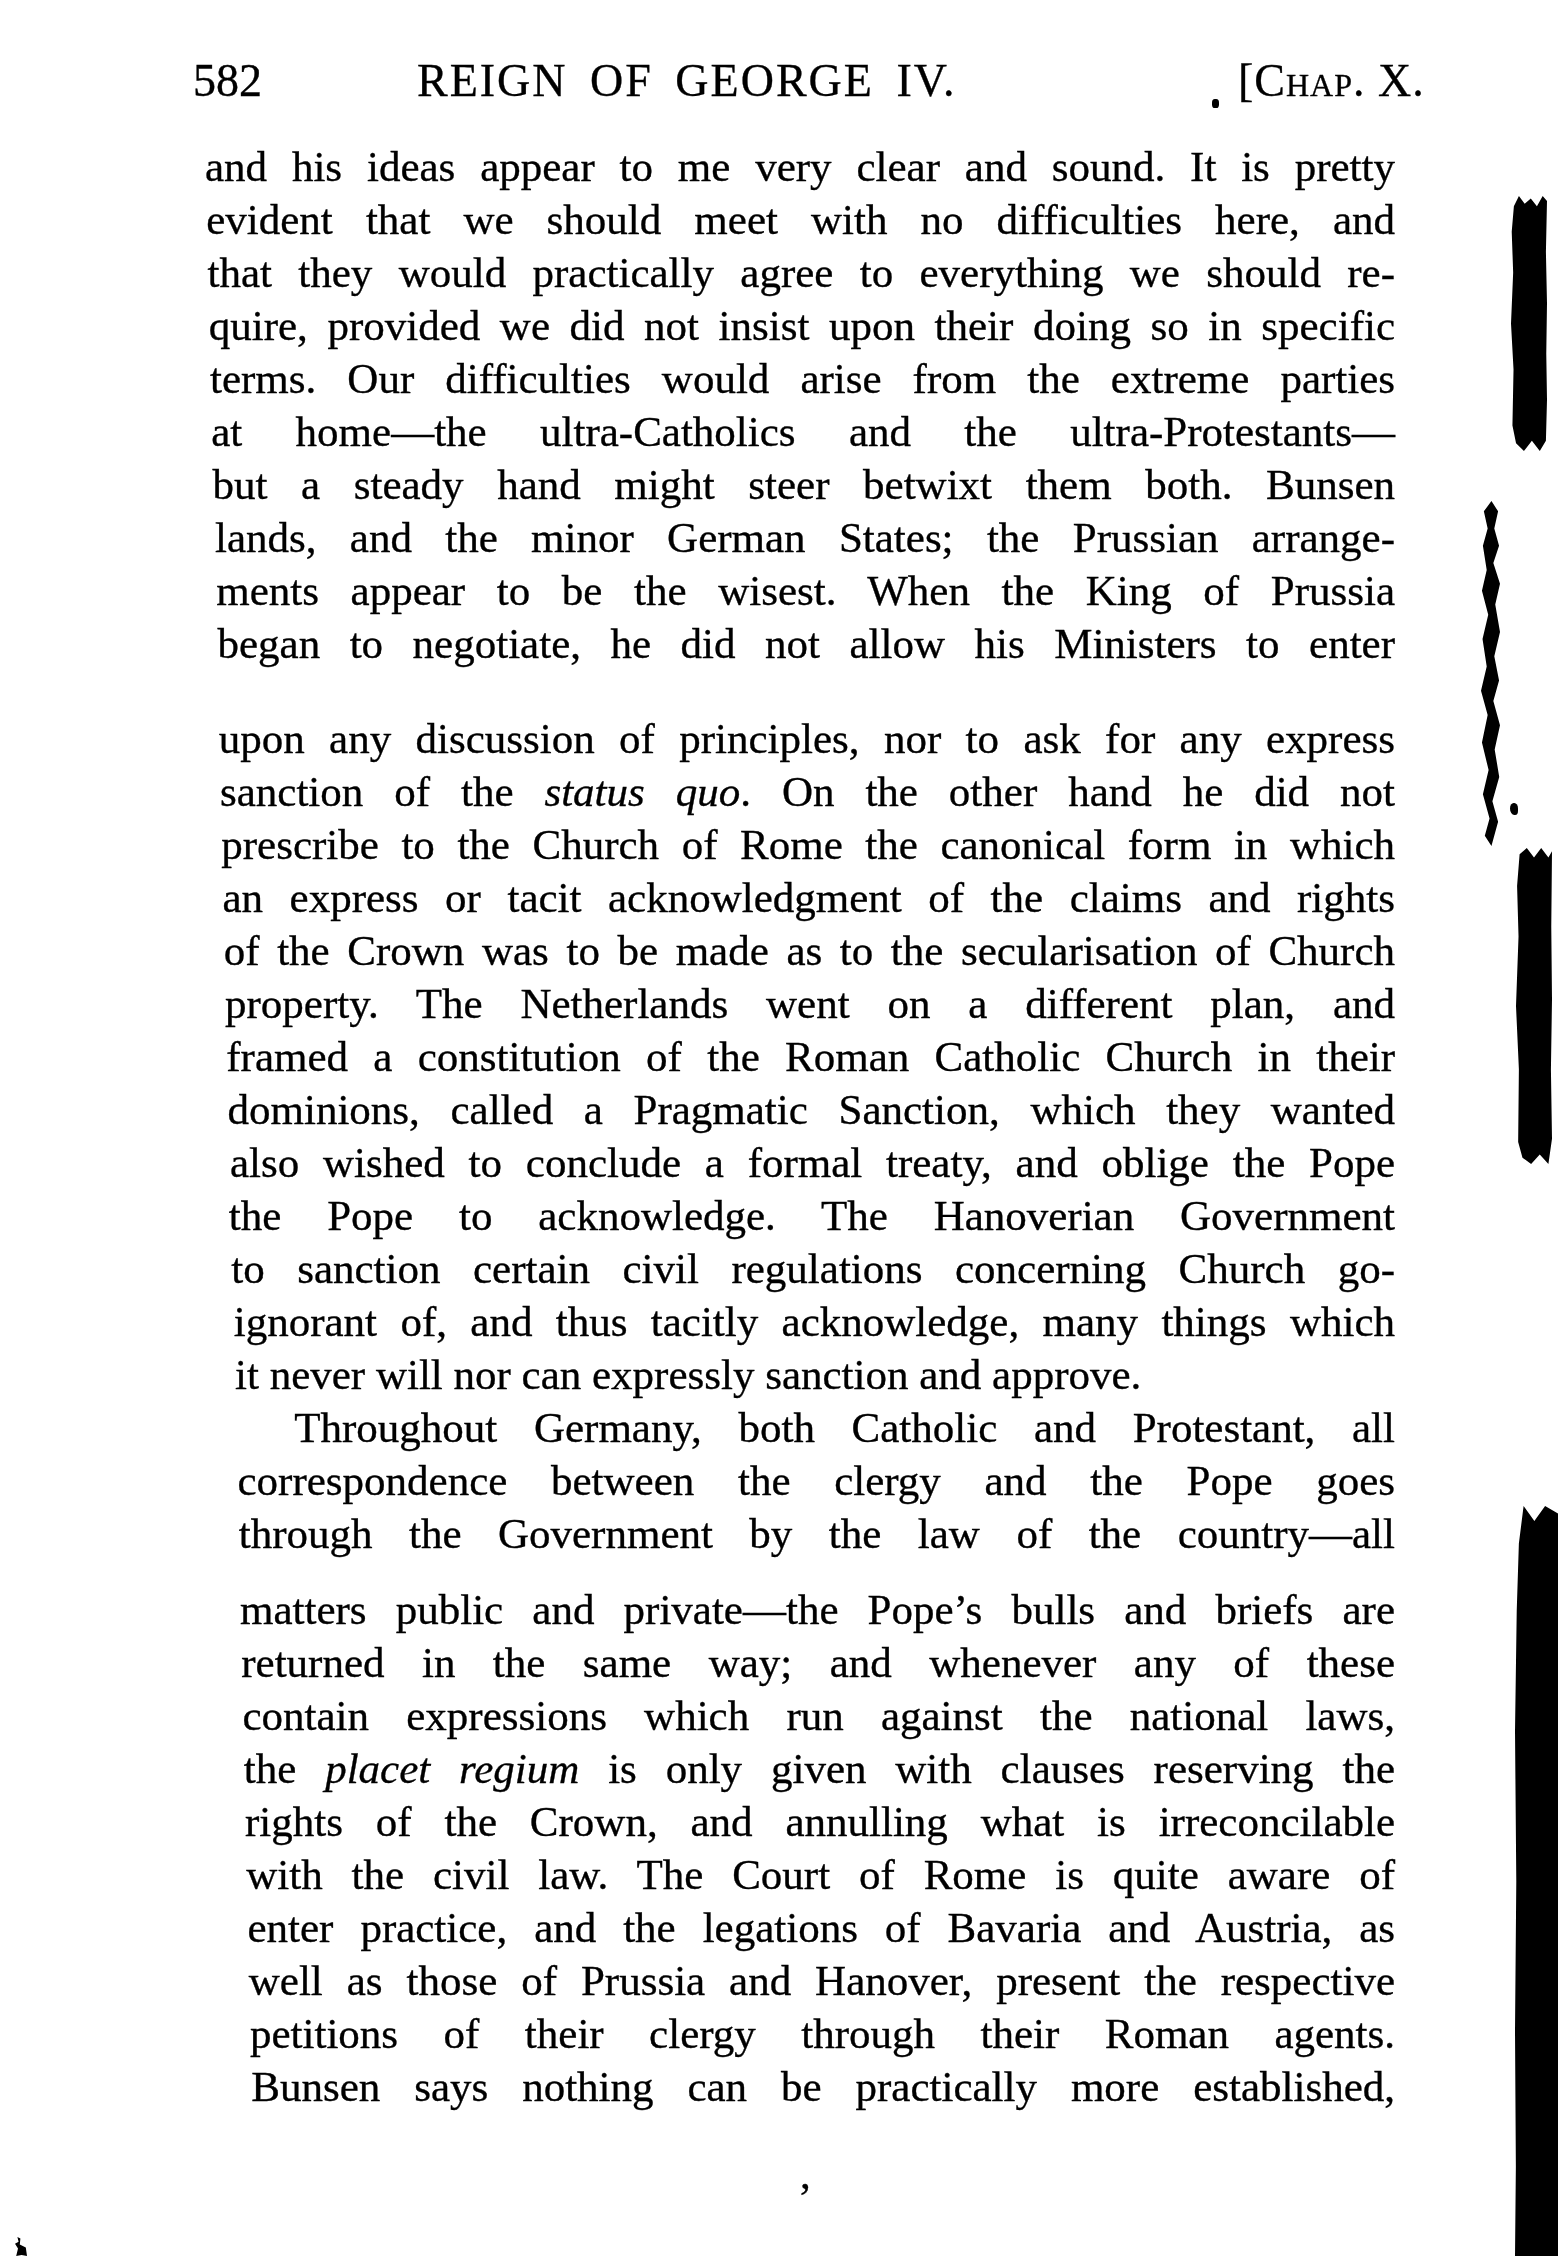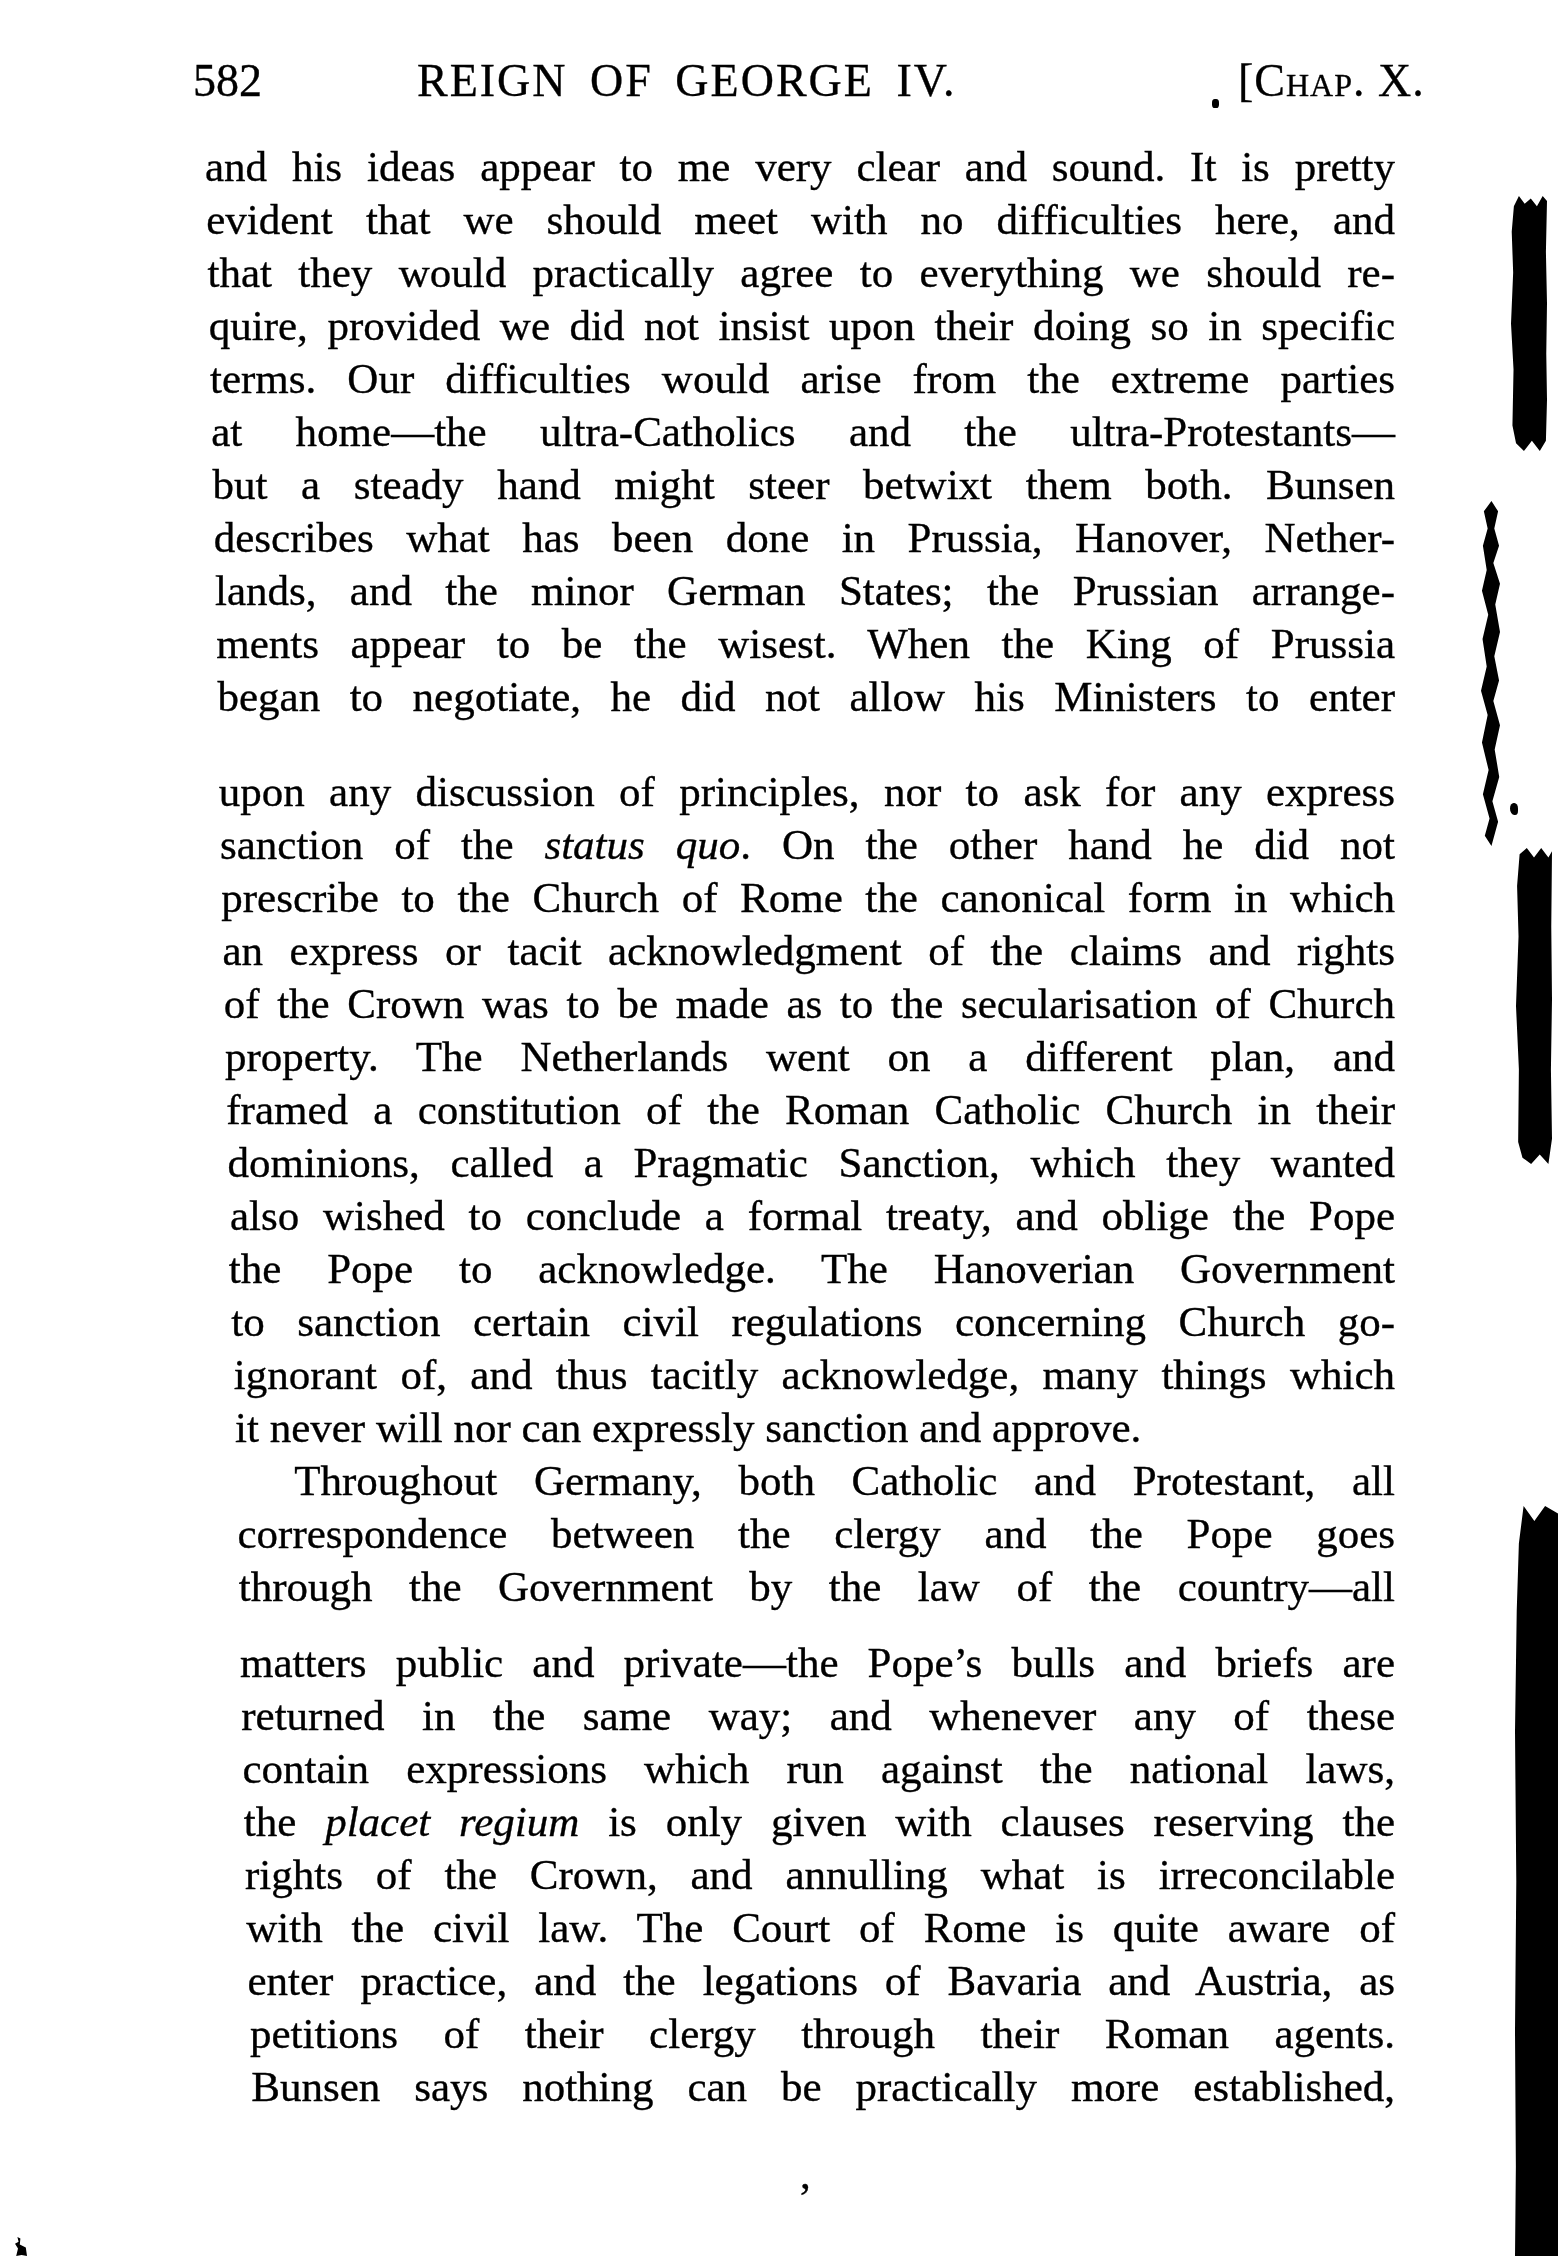--- a/index.html
+++ b/index.html
@@ -100,21 +100,20 @@
   </div>
 
   <div class="bodytext" id="body-text">
       <div class="line" style="padding-left: 0px;"><span>and his ideas appear to me very clear and sound.  It is pretty</span></div>
       <div class="line" style="padding-left: 1.25px;"><span>evident that we should meet with no difficulties here, and</span></div>
       <div class="line" style="padding-left: 2.5px;"><span>that they would practically agree to everything we should re-</span></div>
       <div class="line" style="padding-left: 3.75px;"><span>quire, provided we did not insist upon their doing so in specific</span></div>
       <div class="line" style="padding-left: 5px;"><span>terms.  Our difficulties would arise from the extreme parties</span></div>
       <div class="line" style="padding-left: 6.25px;"><span>at home—the ultra-Catholics and the ultra-Protestants—</span></div>
       <div class="line" style="padding-left: 7.5px;"><span>but a steady hand might steer betwixt them both.  Bunsen</span></div>
-      <div class="line" style="padding-left: 8.75px;"><span>describes what has been done in Prussia, Hanover, Nether-</span></div>
       <div class="line" style="padding-left: 10px;"><span>lands, and the minor German States; the Prussian arrange-</span></div>
       <div class="line" style="padding-left: 11.25px;"><span>ments appear to be the wisest.  When the King of Prussia</span></div>
       <div class="line" style="padding-left: 12.5px;"><span>began to negotiate, he did not allow his Ministers to enter</span></div>
       <div class="line" style="padding-left: 13.75px; margin-top: 42px;"><span>upon any discussion of principles, nor to ask for any express</span></div>
       <div class="line" style="padding-left: 15px;"><span>sanction of the </span><em>status quo</em><span>.  On the other hand he did not</span></div>
       <div class="line" style="padding-left: 16.25px;"><span>prescribe to the Church of Rome the canonical form in which</span></div>
       <div class="line" style="padding-left: 17.5px;"><span>an express or tacit acknowledgment of the claims and rights</span></div>
       <div class="line" style="padding-left: 18.75px;"><span>of the Crown was to be made as to the secularisation of Church</span></div>
       <div class="line" style="padding-left: 20px;"><span>property.  The Netherlands went on a different plan, and</span></div>
       <div class="line" style="padding-left: 21.25px;"><span>framed a constitution of the Roman Catholic Church in their</span></div>
@@ -127,20 +126,21 @@
       <div class="line" style="padding-left: 89.25px;"><span>Throughout Germany, both Catholic and Protestant, all</span></div>
       <div class="line" style="padding-left: 32.5px;"><span>correspondence between the clergy and the Pope goes</span></div>
       <div class="line" style="padding-left: 33.75px;"><span>through the Government by the law of the country—all</span></div>
       <div class="line" style="padding-left: 35px; margin-top: 23px;"><span>matters public and private—the Pope’s bulls and briefs are</span></div>
       <div class="line" style="padding-left: 36.25px;"><span>returned in the same way; and whenever any of these</span></div>
       <div class="line" style="padding-left: 37.5px;"><span>contain expressions which run against the national laws,</span></div>
       <div class="line" style="padding-left: 38.75px;"><span>the </span><em>placet regium</em><span> is only given with clauses reserving the</span></div>
       <div class="line" style="padding-left: 40px;"><span>rights of the Crown, and annulling what is irreconcilable</span></div>
       <div class="line" style="padding-left: 41.25px;"><span>with the civil law.  The Court of Rome is quite aware of</span></div>
       <div class="line" style="padding-left: 42.5px;"><span>enter practice, and the legations of Bavaria and Austria, as</span></div>
+      <div class="line" style="padding-left: 43.75px;"><span>well as those of Prussia and Hanover, present the respective</span></div>
       <div class="line" style="padding-left: 45px;"><span>petitions of their clergy through their Roman agents.</span></div>
       <div class="line" style="padding-left: 46.25px;"><span>Bunsen says nothing can be practically more established,</span></div>
     </div>
 
   <div class="artifact blob-top"></div>
   <div class="artifact streak"></div>
   <div class="artifact blob-mid"></div>
   <div class="artifact blob-bottom"></div>
   <div class="artifact dot-1"></div>
   <div class="artifact speck-2"></div>

